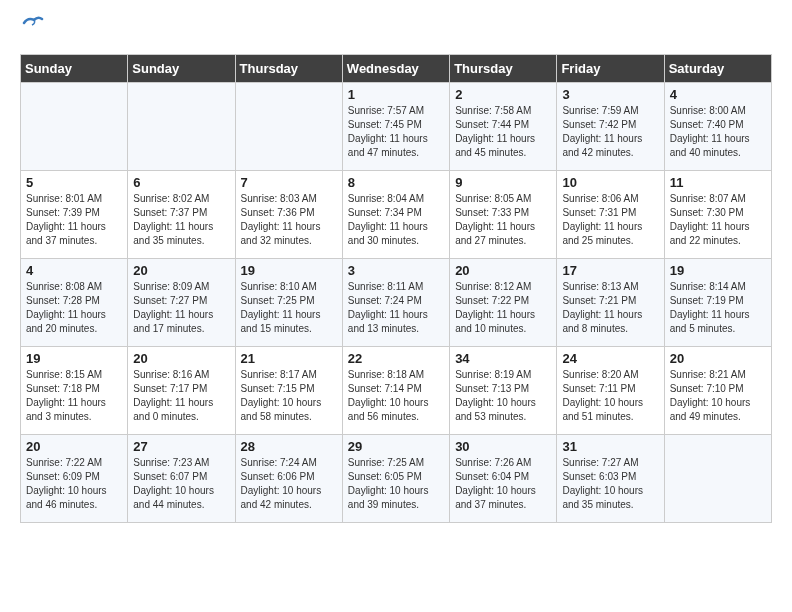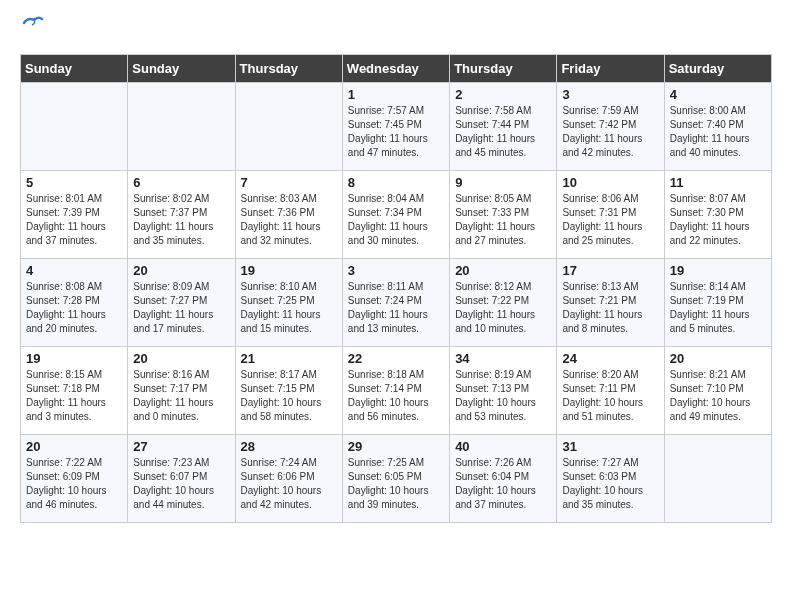--- a/index.html
+++ b/index.html
@@ -300,21 +300,21 @@
           Sunrise: 7:24 AM<br>Sunset: 6:06 PM<br>Daylight: 10 hours and 42 minutes.
         </div>
         </td>
         <td>
           <span class="day-num">29</span>
         <div class="day-info">
           Sunrise: 7:25 AM<br>Sunset: 6:05 PM<br>Daylight: 10 hours and 39 minutes.
         </div>
         </td>
         <td>
-          <span class="day-num">40</span>
+          <span class="day-num">30</span>
         <div class="day-info">
           Sunrise: 7:26 AM<br>Sunset: 6:04 PM<br>Daylight: 10 hours and 37 minutes.
         </div>
         </td>
         <td>
           <span class="day-num">31</span>
         <div class="day-info">
           Sunrise: 7:27 AM<br>Sunset: 6:03 PM<br>Daylight: 10 hours and 35 minutes.
         </div>
         </td>

